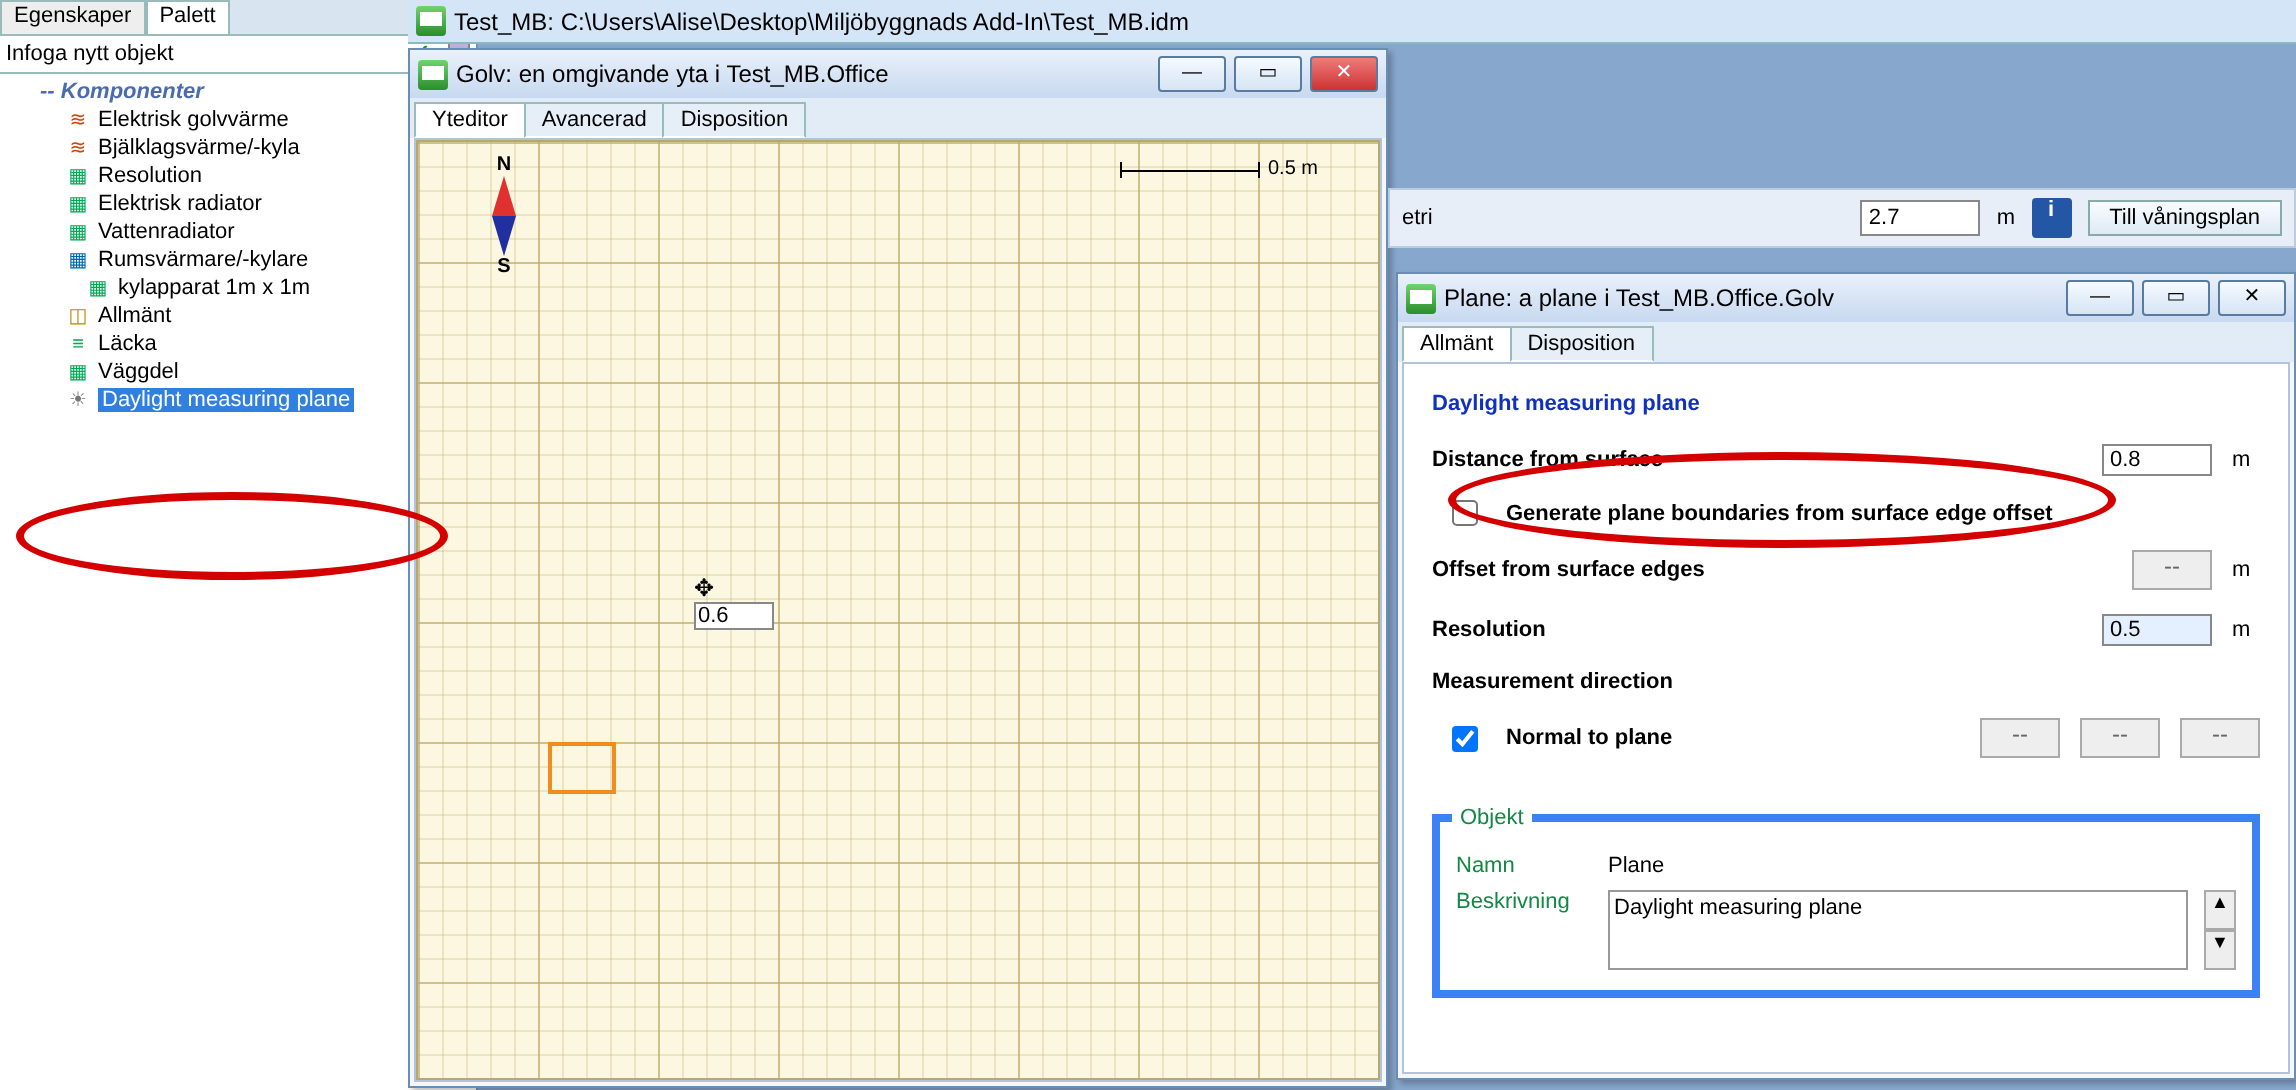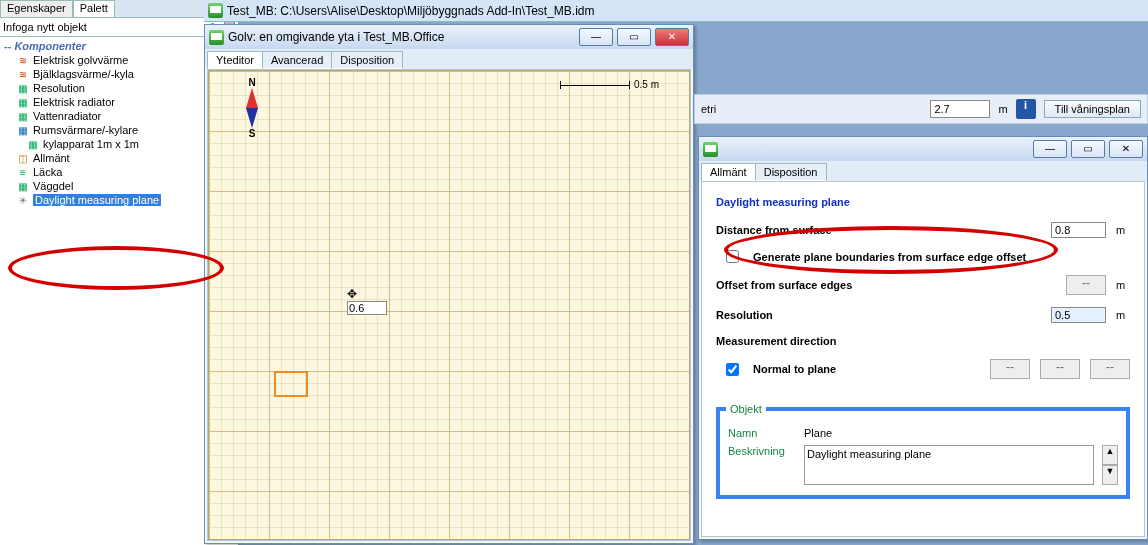--- a/index.html
+++ b/index.html
@@ -5,21 +5,21 @@
   * { box-sizing: border-box; font-family: "Segoe UI", Tahoma, sans-serif; }
   html,body { margin:0; padding:0; height:100%; width:100%; }
   body { background:#87a7cd; overflow:hidden; width:1148px; height:545px; position:relative; }
   .coltab { position:absolute; left:0; top:0; bottom:0; width:239px; background:#fff; border-right:1px solid #79b; }
   .coltab .tabs { display:flex; background:#d9e4f1; border-bottom:1px solid #9bb; height:18px; font-size:11px }
   .coltab .tabs .tab { padding:1px 6px; background:#eee; border:1px solid #9bb; border-bottom:none; }
   .coltab .tabs .tab.active { background:#fff; font-weight:normal }
   .insertrow { display:flex; justify-content:space-between; align-items:center; font-size:11px; padding:2px 3px; border-bottom:1px solid #9bb }
   .chk { width:14px; height:14px; color:#1b9e1b; font-weight:bold }
   .cat { display:inline-block; width:11px; height:11px; background:#c4aee0; border:1px solid #888 }
-  .tree { font-size:11px; padding:2px 4px }
+  .tree { font-size:11px; padding:2px 20px }
   .tree .h { color:#4a6bb0; font-style:italic; font-weight:bold; padding:1px 0 }
   .tree .it { display:flex; align-items:center; gap:3px; padding:1px 0 1px 12px; white-space:nowrap }
   .tree .exp { padding-left:22px }
   .tree .sel { background:#2f80e0; color:#fff; padding:0 2px }
   .ico { width:14px; height:10px; display:inline-flex; align-items:center; justify-content:center; font-size:10px }
   
   .oval { position:absolute; border:4px solid #d40000; border-radius:50%; pointer-events:none }
   .oval1 { left:8px; top:246px; width:216px; height:44px }
   .oval2 { left:724px; top:226px; width:334px; height:48px }
 
@@ -197,20 +197,21 @@
   <span style="flex:1"></span>
   <input class="nb" value="2.7" style="">
   <span>m</span>
   <span class="info">i</span>
   <button class="btn">Till våningsplan</button>
 </div>
 
 <div class="win plane">
   <div class="tbar">
     <span class="appico"></span>
+    <span>Plane: a plane i Test_MB.Office.Golv</span>
     <div class="winbtns">
       <div class="winbtn">—</div>
       <div class="winbtn">▭</div>
       <div class="winbtn">✕</div>
     </div>
   </div>
   <div class="subtabs">
     <div class="subtab active">Allmänt</div>
     <div class="subtab">Disposition</div>
   </div>

